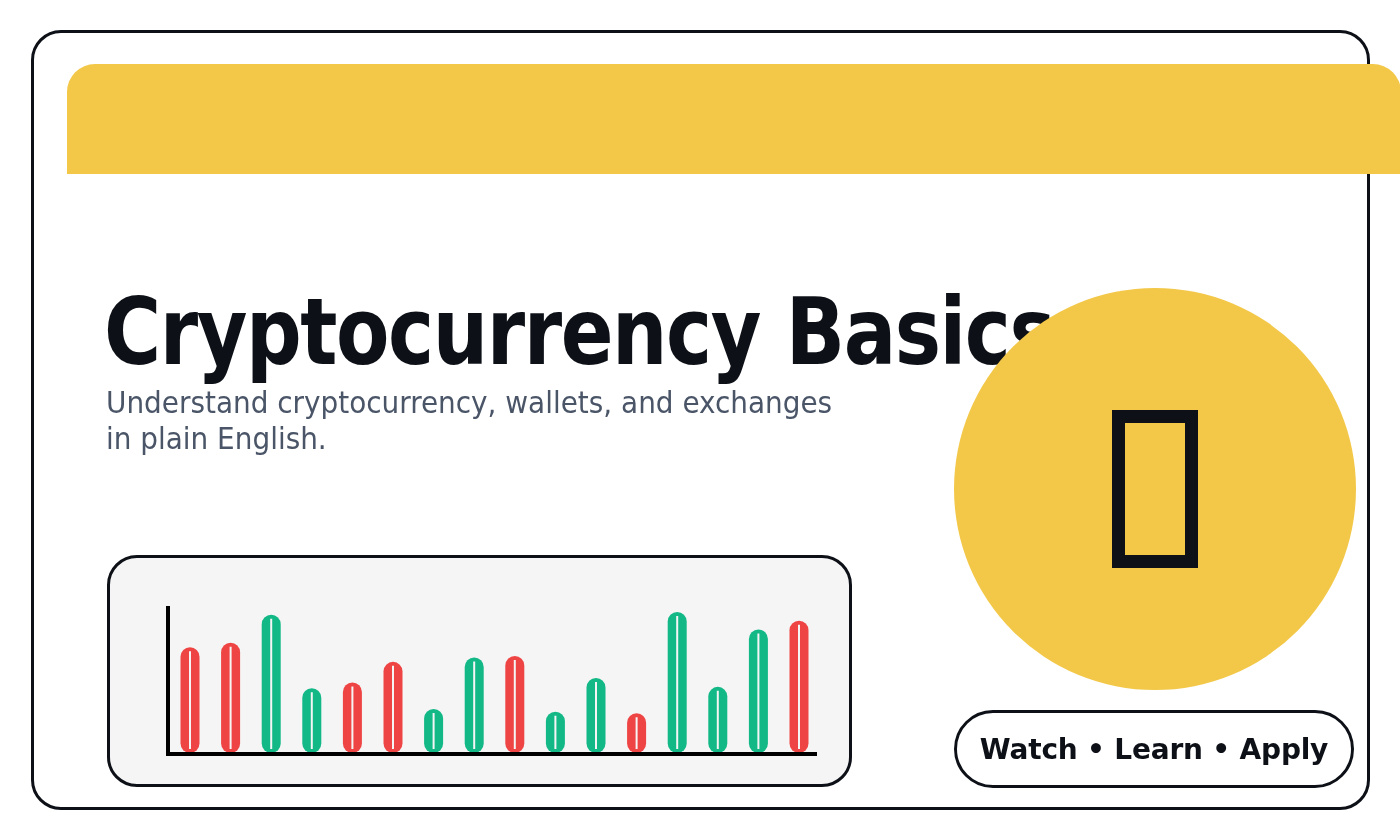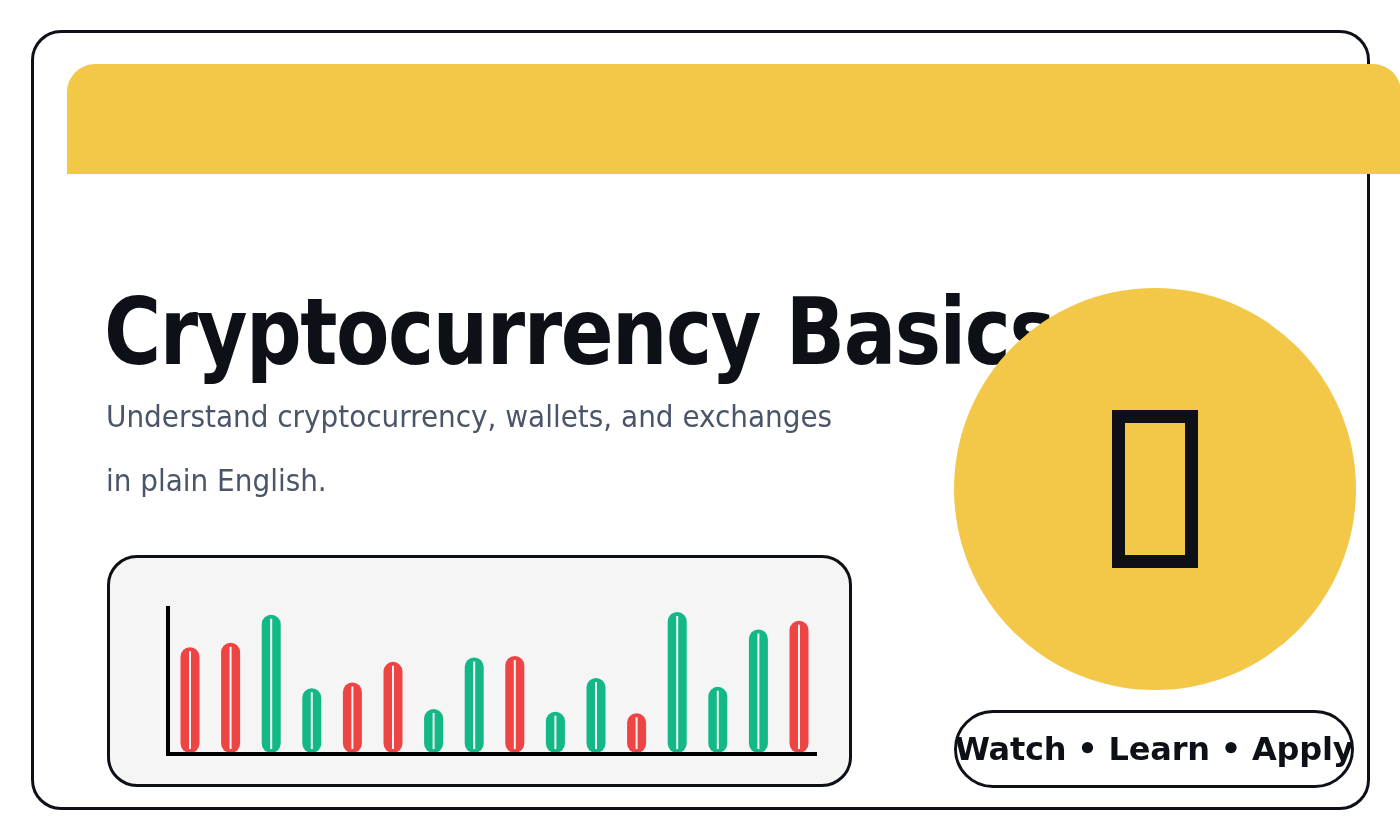--- a/index.html
+++ b/index.html
@@ -70,21 +70,21 @@
   }
 
   
   #page-subtitle {
     position: absolute;
     left: 72px;
     top: 320px;
     width: 760px;
     font-family: "DejaVu Sans Condensed", "DejaVu Sans", sans-serif;
     font-size: 31px;
-    line-height: 64px;
+    line-height: 36px;
     color: #4a5568;
     z-index: 4;
   }
 
   
   #circle-badge {
     position: absolute;
     left: 920px;
     top: 255px;
     width: 402px;
@@ -152,21 +152,21 @@
     position: absolute;
     left: 920px;
     top: 677px;
     width: 400px;
     height: 78px;
     display: flex;
     align-items: center;
     justify-content: center;
     font-family: "DejaVu Sans", sans-serif;
     font-weight: bold;
-    font-size: 32px;
+    font-size: 28px;
     letter-spacing: -0.2px;
     color: #0d1117;
     white-space: nowrap;
     z-index: 7;
     pointer-events: none;
   }
 </style>
 </head>
 <body>
 

